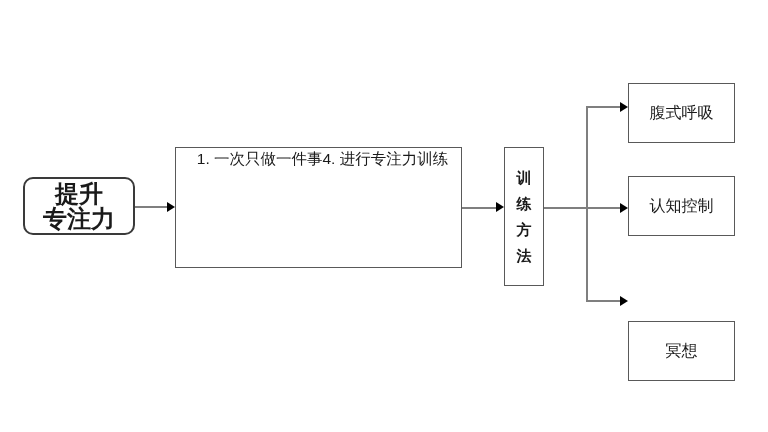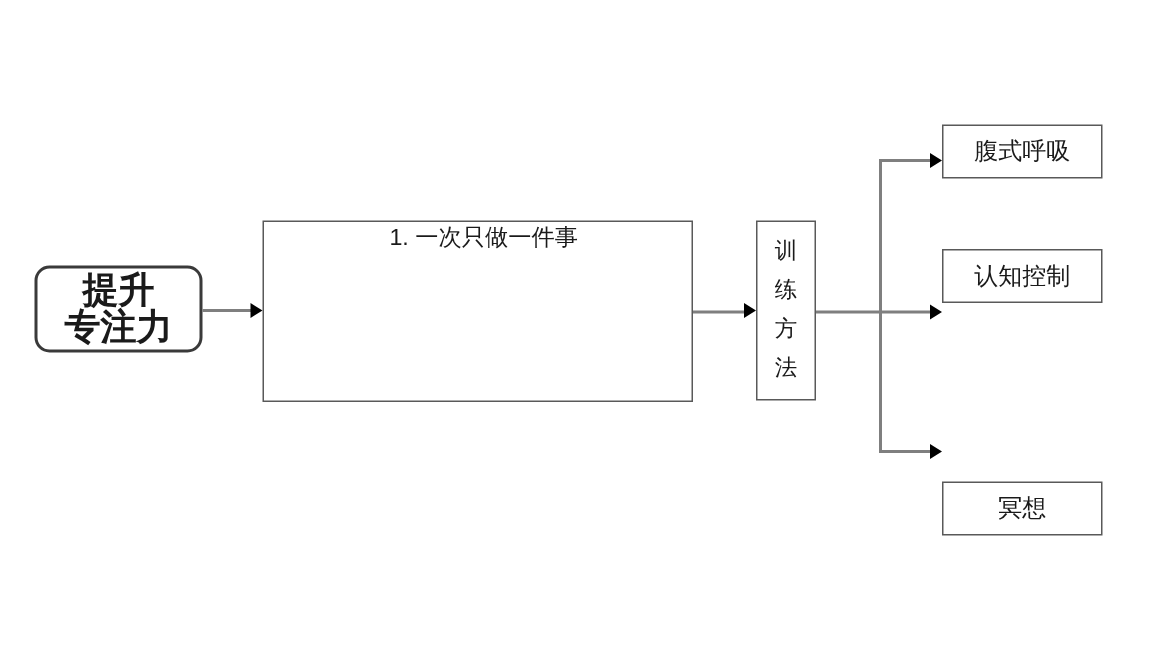--- a/index.html
+++ b/index.html
@@ -38,38 +38,39 @@
     justify-content: center;
     padding-left: 8px;
     text-align: left;
   }
   .step-line {
     font-size: 15.5px;
     line-height: 22px;
     white-space: nowrap;
   }
   .node-method {
-    left: 504px; top: 147px; width: 40px; height: 120px;
+    left: 504px; top: 147px; width: 40px; height: 139px;
     border: 1px solid #595959;
+    font-weight: bold;
   }
   .vertical-text {
     display: inline-block;
     width: 16px;
     font-size: 15px;
     line-height: 26px;
     word-break: break-all;
     text-align: center;
   }
   .node-output {
-    left: 628px; width: 107px; height: 36px;
+    left: 628px; width: 107px; height: 60px;
     border: 1px solid #595959;
     font-size: 16px;
   }
   .node-output-1 { top: 83px; }
-  .node-output-2 { top: 166px; }
+  .node-output-2 { top: 176px; }
   .node-output-3 { top: 277px; margin-top: 44px; }
   .hline, .vline {
     position: absolute;
     background: #7f7f7f;
   }
   .hline { height: 2px; }
   .vline { width: 2px; }
   .arrowhead {
     position: absolute;
     width: 0; height: 0;
@@ -93,20 +94,21 @@
 </head>
 <body>
 
 <div class="canvas">
 
   <div class="node node-root">提升
 专注力</div>
 
   <div class="node node-steps">
     <div class="step-line">1. 一次只做一件事</div>
+    <div class="step-line">4. 进行专注力训练</div>
   </div>
 
   <div class="node node-method">
     <span class="vertical-text">训练方法</span>
   </div>
 
   <div class="node node-output node-output-1">腹式呼吸</div>
   <div class="node node-output node-output-2">认知控制</div>
   <div class="node node-output node-output-3">冥想</div>
 

